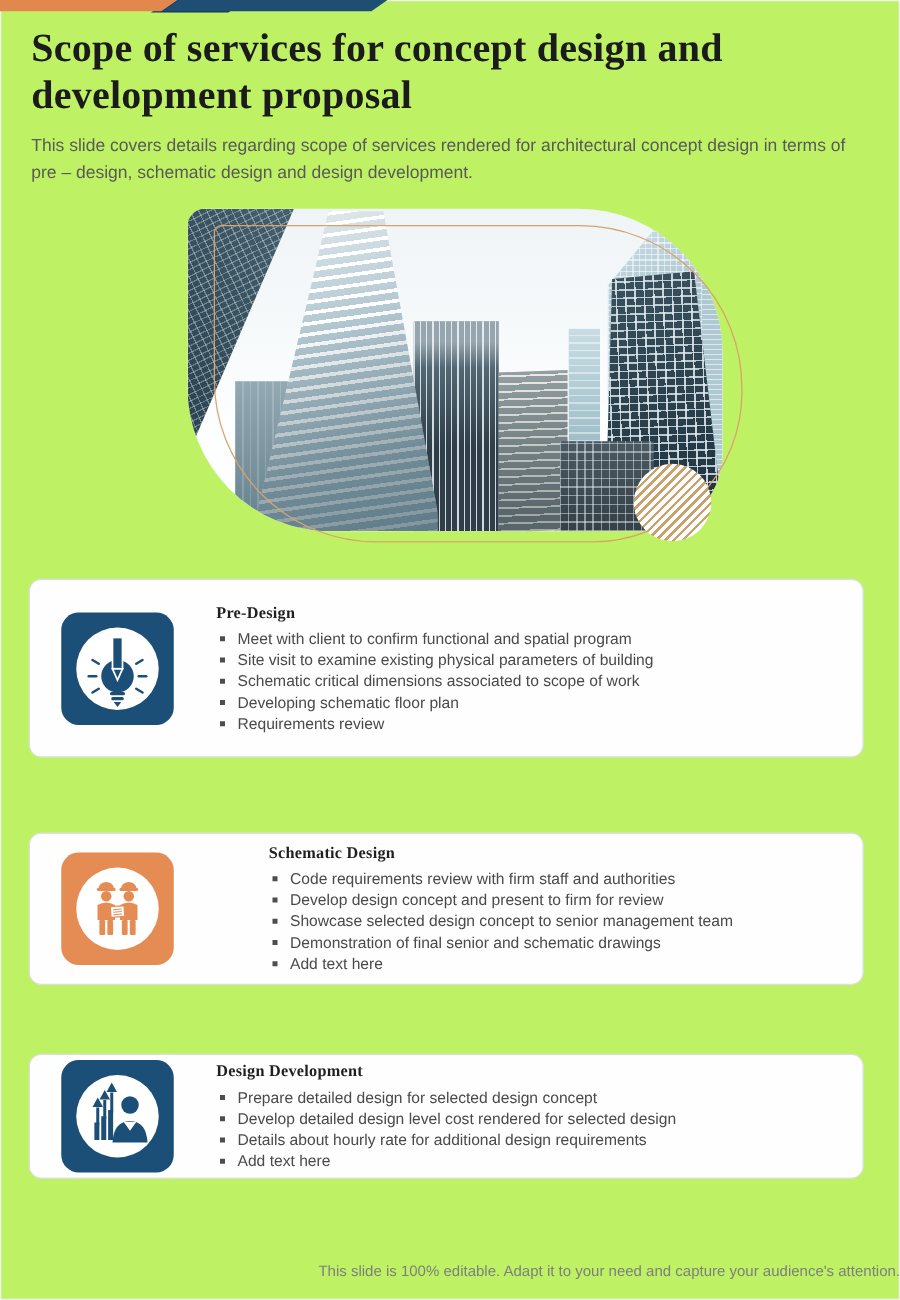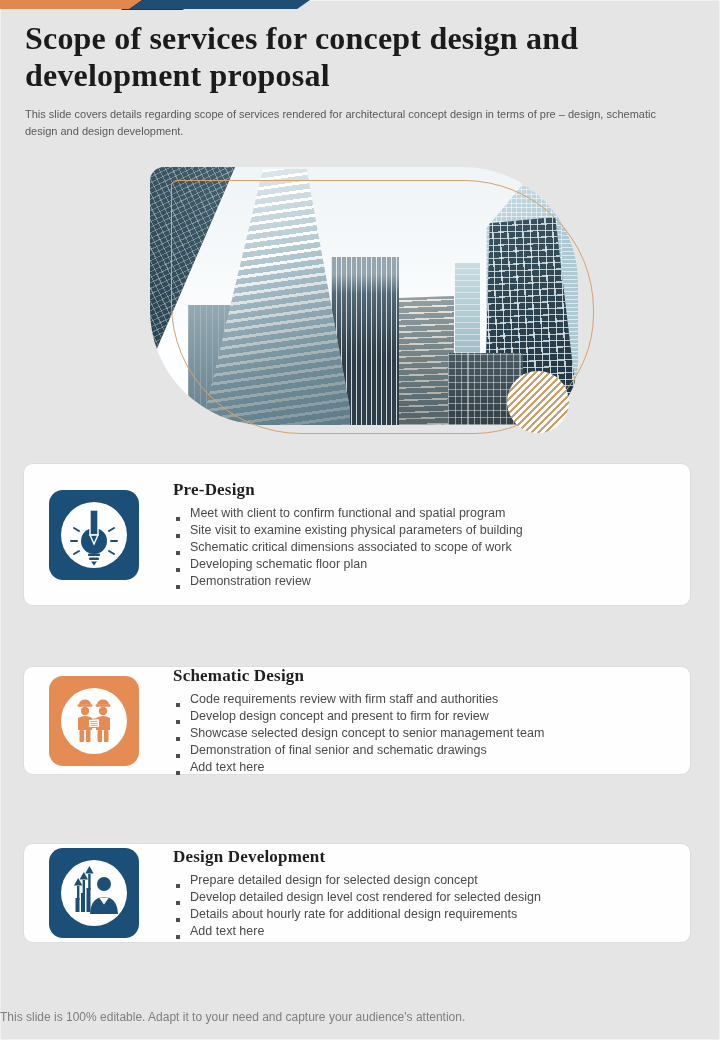--- a/index.html
+++ b/index.html
@@ -1,29 +1,29 @@
 <!DOCTYPE html>
 <html style="--accent-orange: #E2874E; --accent-blue: #1E4E74; --navy-dark: #14395C; --outline-orange: #D9A26B; --hatch-tan: #CBA06A; --card-border: #DADEE0; --body-text: #4A4A4A; --footer-text: #7E7E7E;"><head>
 <meta charset="utf-8">
 <style>
   html,body{margin:0;padding:0;background:#fff;}
-  .slide{position:relative;width:720px;height:1040px;background:#e5e5e5;overflow:hidden;
+  .slide{position:relative;width:720px;height:1040px;background:#bef264;overflow:hidden;
          font-family:"Liberation Sans",sans-serif;box-shadow:inset 0 0 0 1px #f1f1f1;}
 
   
   .bar{position:absolute;top:0;height:9px;}
   .bar-navy{left:135px;width:62px;height:10px;background:var(--navy-dark);transform:skewX(-55deg);transform-origin:0 0;}
   .bar-orange{left:0;width:142px;background:var(--accent-orange);transform:skewX(-55deg);transform-origin:0 0;}
   .bar-blue{left:143px;width:167px;background:var(--accent-blue);transform:skewX(-55deg);transform-origin:0 0;}
 
   
   .title{position:absolute;left:25px;top:20px;width:612px;
          font-family:"Liberation Serif",serif;font-weight:bold;font-size:32px;line-height:37px;
          color:#1b1b1b;margin:0;letter-spacing:.2px;}
-  .subtitle{position:absolute;left:25px;top:106px;width:660px;font-size:11px;line-height:1.5;
+  .subtitle{position:absolute;left:25px;top:106px;width:660px;font-size:14px;line-height:1.5;
             color:#595959;margin:0;}
 
   
   .photo{position:absolute;left:150px;top:167px;width:428px;height:258px;
          border-radius:14px 115px 62px 115px;overflow:hidden;
          background:linear-gradient(180deg,#eff4f6,#fdfeff 70%);}
   .photo div{position:absolute;}
   .b-far-right{left:408px;top:6px;width:20px;height:215px;
     background:repeating-linear-gradient(0deg,rgba(255,255,255,.6) 0 1px,transparent 1px 4px),#afc9d3;}
   .b-pyramid{left:336px;top:14px;width:76px;height:140px;
@@ -66,33 +66,33 @@
   .photo-outline{position:absolute;left:171px;top:180px;width:421px;height:252px;
     border:1px solid var(--outline-orange);border-radius:6px 130px 120px 130px;pointer-events:none;}
   .hatch-circle{position:absolute;left:507px;top:371px;width:62px;height:62px;border-radius:50%;
     background:repeating-linear-gradient(135deg,var(--hatch-tan) 0 2px,#ffffff 2px 5px);}
 
   
   .card{position:absolute;left:23px;width:668px;box-sizing:border-box;
         border:1px solid var(--card-border);border-radius:10px;background:#fefefe;
         display:flex;align-items:center;padding:0 20px 0 25px;}
   .card:nth-of-type(1){top:463px;height:143px;}
-  .card:nth-of-type(2){top:666px;height:109px;}
+  .card:nth-of-type(2){top:666px;height:122px;gap:42px;}
   .card:nth-of-type(3){top:843px;height:100px;}
   .icon-tile{flex:0 0 90px;width:90px;height:90px;border-radius:14px;margin-right:34px;position:relative;}
   .icon-tile svg{display:block;width:90px;height:90px;}
   .card-content{flex:1;min-width:0;}
-  .card-title{font-family:"Liberation Serif",serif;font-weight:bold;font-size:17px;color:#1f1f1f;
+  .card-title{font-family:"Liberation Serif",serif;font-weight:bold;font-size:13px;color:#1f1f1f;
               margin:0 0 5px 0;letter-spacing:.2px;}
   .bullets{list-style:none;margin:0;padding:0;}
-  .bullets li{display:flex;align-items:flex-end;font-size:12.5px;line-height:16px;color:var(--body-text);margin:1px 0;}
+  .bullets li{display:flex;align-items:flex-start;font-size:12.5px;line-height:16px;color:var(--body-text);margin:1px 0;}
   .marker{flex:0 0 4px;width:4px;height:4px;background:#4d4d4d;margin:6px 10px 0 3px;}
 
   
-  .footer{position:absolute;left:0;top:1010px;width:720px;text-align:left;
+  .footer{position:absolute;left:0;top:1010px;width:720px;text-align:right;
           font-size:12px;color:var(--footer-text);}
 </style>
 </head>
 <body>
 
 <div class="slide">
 
   <div class="bar bar-navy"></div>
   <div class="bar bar-orange"></div>
   <div class="bar bar-blue"></div>
@@ -154,21 +154,21 @@
             <li>
               <span class="marker"></span>
               <span>Schematic critical dimensions associated to scope of work</span>
             </li>
             <li>
               <span class="marker"></span>
               <span>Developing schematic floor plan</span>
             </li>
             <li>
               <span class="marker"></span>
-              <span>Demonstration review</span>
+              <span>Requirements review</span>
             </li>
           </ul>
     </div>
   </section>
 
   <section class="card">
     <div class="icon-tile" style="background: rgb(229, 140, 84); color: rgb(229, 140, 84);">
           <svg viewBox="0 0 90 90">
             <circle cx="45" cy="45" r="33" fill="#fff"></circle>
             <g fill="currentColor">

